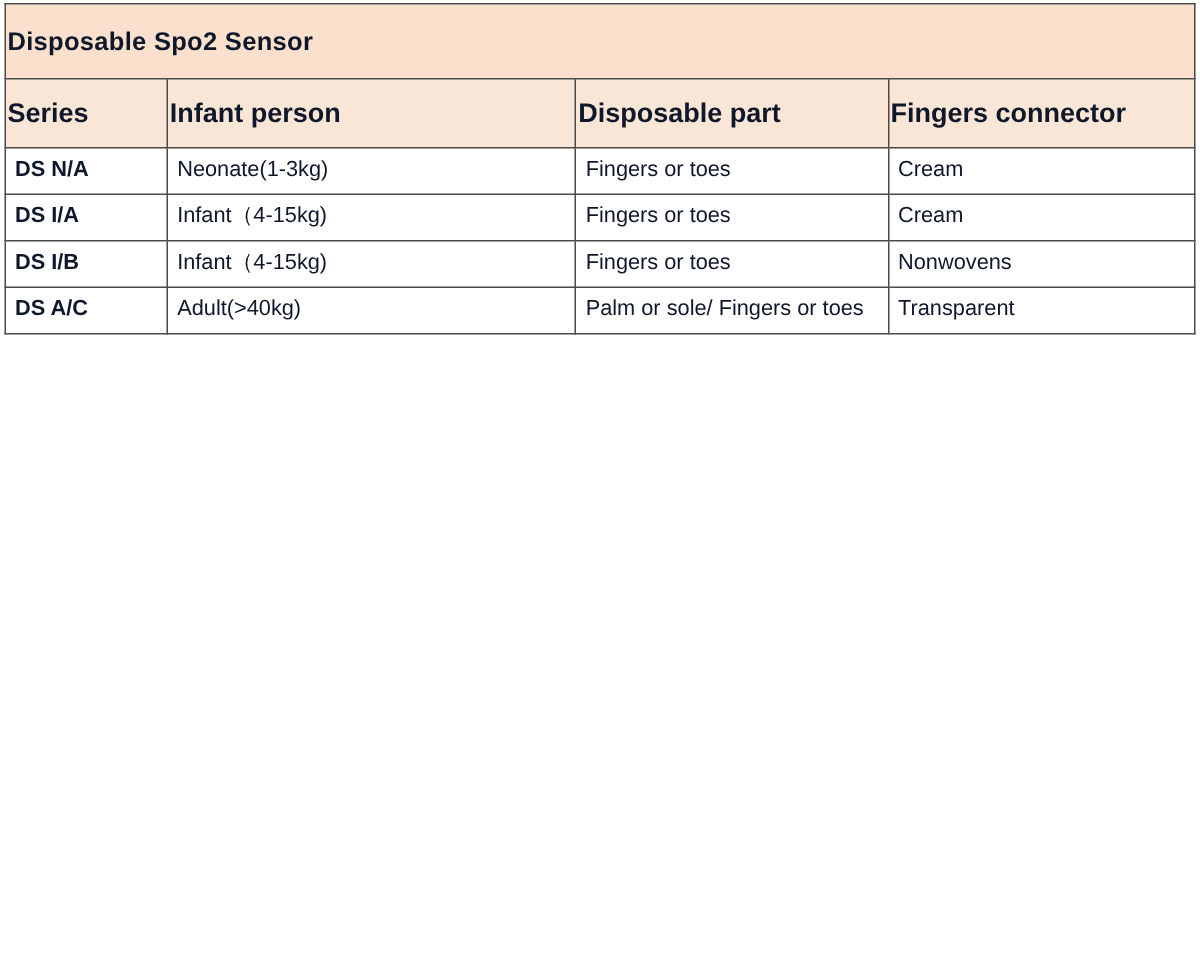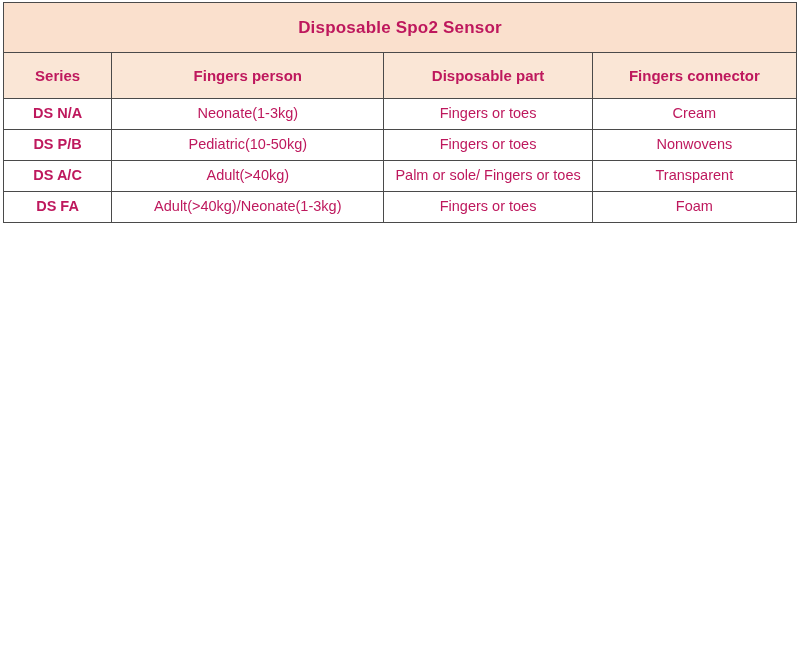--- a/index.html
+++ b/index.html
@@ -22,35 +22,35 @@
   }
   table.spec {
     border-collapse: collapse;
     table-layout: fixed;
     width: 794px;
     margin: 2px 0 0 3px;
     background: #ffffff;
   }
   table.spec td, table.spec th {
     border: 1px solid #4a4a4a;
-    text-align: center;
+    text-align: left;
     vertical-align: middle;
-    color: #be185d;
+    color: #0f172a;
   }
   .title-cell {
     background: #fae0cd;
     font-weight: bold;
     font-size: 17px;
     height: 47px;
     letter-spacing: 0.2px;
   }
   .head-cell {
     background: #fae6d6;
     font-weight: bold;
-    font-size: 15px;
+    font-size: 18px;
     height: 43px;
   }
   .series-cell {
     font-weight: bold;
     font-size: 15px;
   }
   .body-cell {
     font-size: 14.5px;
     line-height: 1.35;
     padding: 4px 6px;
@@ -73,45 +73,45 @@
       <col class="col-person">
       <col class="col-part">
       <col class="col-conn">
     </colgroup>
     <thead>
       <tr>
         <th class="title-cell" colspan="4">Disposable Spo2 Sensor</th>
       </tr>
       <tr>
         <th class="head-cell">Series</th>
-        <th class="head-cell">Fingers person</th>
+        <th class="head-cell">Infant person</th>
         <th class="head-cell">Disposable part</th>
         <th class="head-cell">Fingers connector</th>
       </tr>
     </thead>
     <tbody>
       <tr class="data-row">
         <td class="body-cell series-cell">DS N/A</td>
         <td class="body-cell">Neonate(1-3kg)</td>
         <td class="body-cell">Fingers or toes</td>
         <td class="body-cell">Cream</td>
       </tr>
       <tr class="data-row">
-        <td class="body-cell series-cell">DS P/B</td>
-        <td class="body-cell">Pediatric(10-50kg)</td>
+        <td class="body-cell series-cell">DS I/A</td>
+        <td class="body-cell">Infant（4-15kg)</td>
+        <td class="body-cell">Fingers or toes</td>
+        <td class="body-cell">Cream</td>
+      </tr>
+      <tr class="data-row">
+        <td class="body-cell series-cell">DS I/B</td>
+        <td class="body-cell">Infant（4-15kg)</td>
         <td class="body-cell">Fingers or toes</td>
         <td class="body-cell">Nonwovens</td>
       </tr>
       <tr class="data-row">
         <td class="body-cell series-cell">DS A/C</td>
         <td class="body-cell">Adult(&gt;40kg)</td>
         <td class="body-cell">Palm or sole/   Fingers or toes</td>
         <td class="body-cell">Transparent</td>
       </tr>
-      <tr class="data-row">
-        <td class="body-cell series-cell">DS FA</td>
-        <td class="body-cell">Adult(&gt;40kg)/Neonate(1-3kg)</td>
-        <td class="body-cell">Fingers or toes</td>
-        <td class="body-cell">Foam</td>
-      </tr>
     </tbody>
   </table>
 </div>
 
 </body></html>

